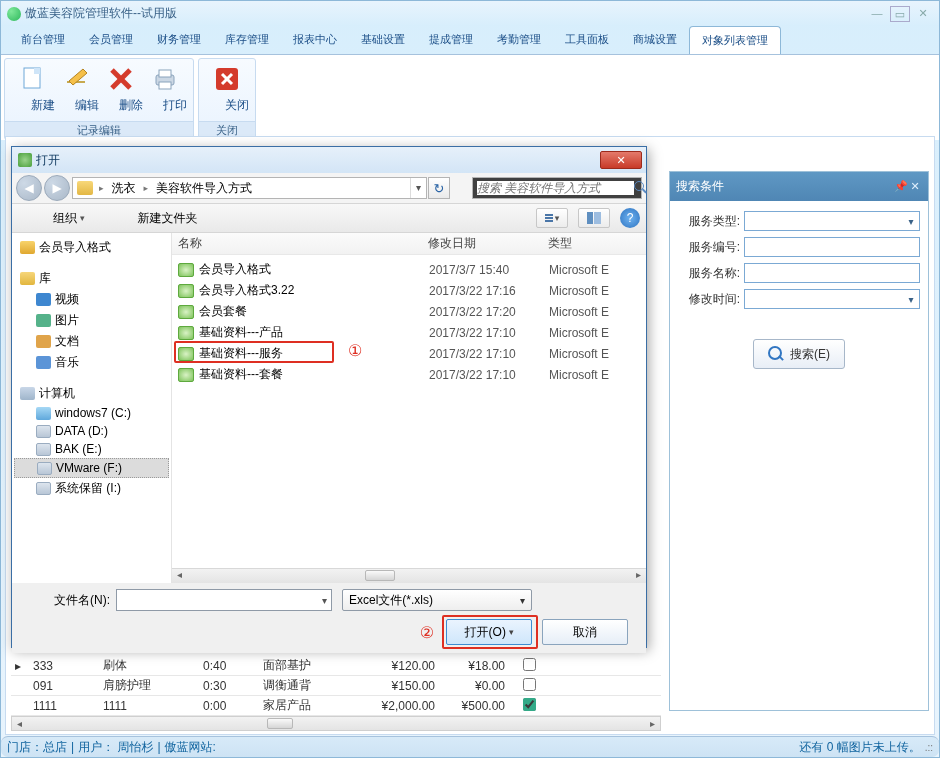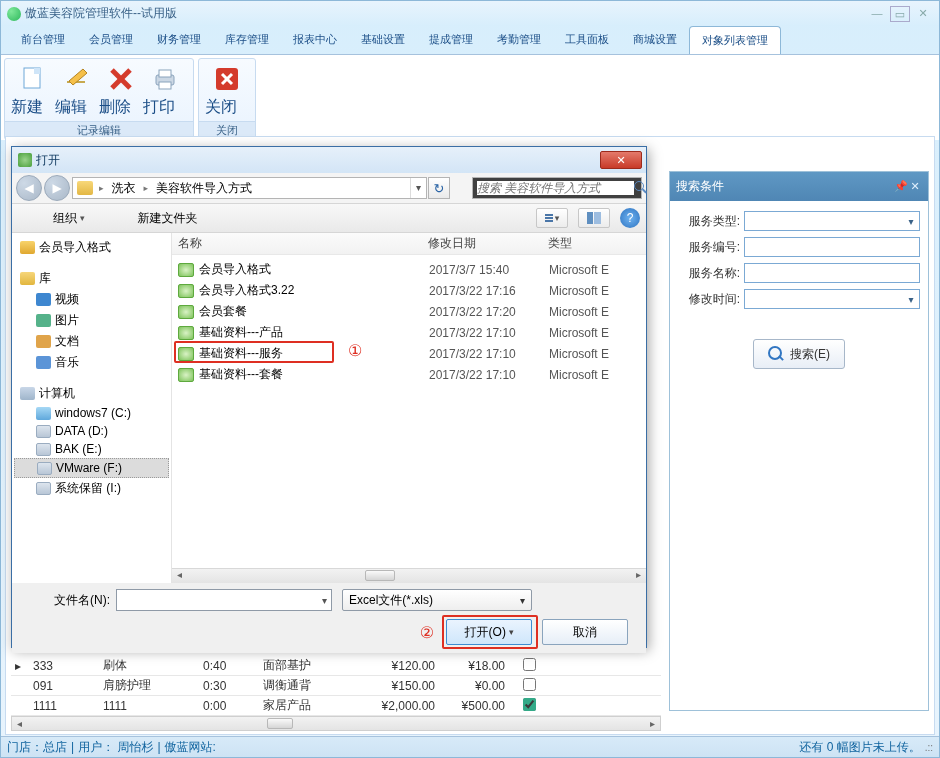--- a/index.html
+++ b/index.html
@@ -13,21 +13,21 @@
 .win-btn { width: 20px; height: 16px; margin-left: 3px; color: #8aa; font-size: 11px; text-align: center; line-height: 15px; cursor: pointer; }
 .win-btn.maxbtn { border: 1px solid #aac; }
 
 .main-menu { display: flex; padding: 0 8px; }
 .main-menu .mitem { padding: 6px 12px; font-size: 11px; color: #1b4e87; cursor: pointer; border-top-left-radius: 4px; border-top-right-radius: 4px; }
 .main-menu .mitem.active { background: #fff; border: 1px solid #8db8d8; border-bottom: none; }
 
 .ribbon { background: #fff; border-top: 1px solid #a6c2dd; height: 86px; display: flex; padding: 3px 3px 0 3px; }
 .ribbon-group { border: 1px solid #c7dbf0; border-radius: 3px; margin-right: 4px; background: linear-gradient(#f7fbff,#e9f3fe); display: flex; flex-direction: column; }
 .ribbon-group .btns { display: flex; padding: 4px 6px 0 6px; flex: 1; }
-.ribbon-btn { width: 44px; text-align: left; font-size: 16px; color: #1b4e87; cursor: pointer; }
+.ribbon-btn { width: 44px; text-align: right; font-size: 12px; color: #1b4e87; cursor: pointer; }
 .ribbon-btn .ricn { width: 32px; height: 32px; margin: 0 auto 2px; display: flex; align-items: center; justify-content: center; }
 .ribbon-group .grp-label { text-align: center; font-size: 11px; color: #3a6288; background: #dbe9f8; padding: 1px 0; border-top: 1px solid #c7dbf0; border-bottom-left-radius: 3px; border-bottom-right-radius: 3px; }
 
 .work-area { position: absolute; top: 135px; bottom: 22px; left: 4px; right: 4px; background: #fff; border: 1px solid #c7dbf0; }
 
 
 .search-panel { position: absolute; right: 10px; top: 170px; width: 260px; height: 540px; border: 1px solid #9ec1d9; background: #fff; }
 .search-panel .sp-hdr { background: linear-gradient(#5f98c4,#4f86b4); color: #fff; font-size: 12px; padding: 6px 6px; display: flex; align-items: center; }
 .search-panel .sp-hdr .spacer { flex: 1; }
 .sp-pin, .sp-x { width: 14px; height: 14px; text-align: center; line-height: 13px; font-size: 11px; cursor: pointer; color: #dfeffc; }
@@ -45,21 +45,21 @@
 
 .peek-table { position: absolute; left: 10px; right: 278px; bottom: 26px; height: 75px; font-size: 12px; color: #333; overflow: hidden; }
 .peek-table .prow { display: flex; height: 20px; align-items: center; border-bottom: 1px solid #e7e7e7; }
 .peek-table .prow > div { padding: 0 4px; }
 .pc1 { width: 18px; } .pc2 { width: 70px; } .pc3 { width: 100px; } .pc4 { width: 60px; } .pc5 { width: 100px; } .pc6 { width: 80px; text-align: right;} .pc7 { width: 70px; text-align: right;} .pc8 { width: 40px; text-align: center; }
 .pc8 input { accent-color: #3a8; }
 .hscroll { height: 15px; background: linear-gradient(#f2f2f2,#e4e4e4); border: 1px solid #cfcfcf; display: flex; align-items: center; }
 .hscroll .thumb { width: 26px; height: 11px; background: linear-gradient(#fafafa,#d6d6d6); border: 1px solid #b8b8b8; border-radius: 2px; margin-left: 240px; }
 .hscroll .arrow { width: 15px; text-align: center; color: #666; font-size: 10px; }
 
-.statusbar { position: absolute; bottom: 0; left: 0; right: 0; height: 21px; background: linear-gradient(#d7eaf8,#cde3f4); border-top: 1px solid #a6c2dd; font-size: 12px; color: #11649f; display: flex; align-items: center; padding: 0 6px; }
+.statusbar { position: absolute; bottom: 0; left: 0; right: 0; height: 21px; background: linear-gradient(#d7eaf8,#cde3f4); border-top: 1px solid #a6c2dd; font-size: 12px; color: #11649f; display: flex; align-items: center; padding: 0 6px; border-radius: 7px; }
 .statusbar a { color: #11649f; text-decoration: none; }
 .statusbar .spacer { flex: 1; }
 
 
 .dialog { position: absolute; left: 10px; top: 145px; width: 636px; height: 502px; background: #f0f0f0; border: 1px solid #3a6ea5; box-shadow: 2px 3px 12px rgba(0,0,0,0.35); font-size: 12px; }
 .dialog .d-titlebar { height: 26px; background: linear-gradient(#e6f0fa,#d3e5f6); display: flex; align-items: center; padding: 0 4px 0 6px; color: #0b355c; font-size: 12px; }
 .dialog .d-titlebar .dicn { width: 14px; height: 14px; margin-right: 4px; border-radius: 2px; background: radial-gradient(#9ad38b,#4a9f3b); }
 .dialog .d-titlebar .spacer { flex: 1; }
 .dialog .d-close { width: 42px; height: 18px; background: linear-gradient(#e47a6b,#c83a28); border: 1px solid #9c2a1c; border-radius: 2px; color: #fff; text-align: center; line-height: 16px; font-size: 11px; cursor: pointer; }
 

